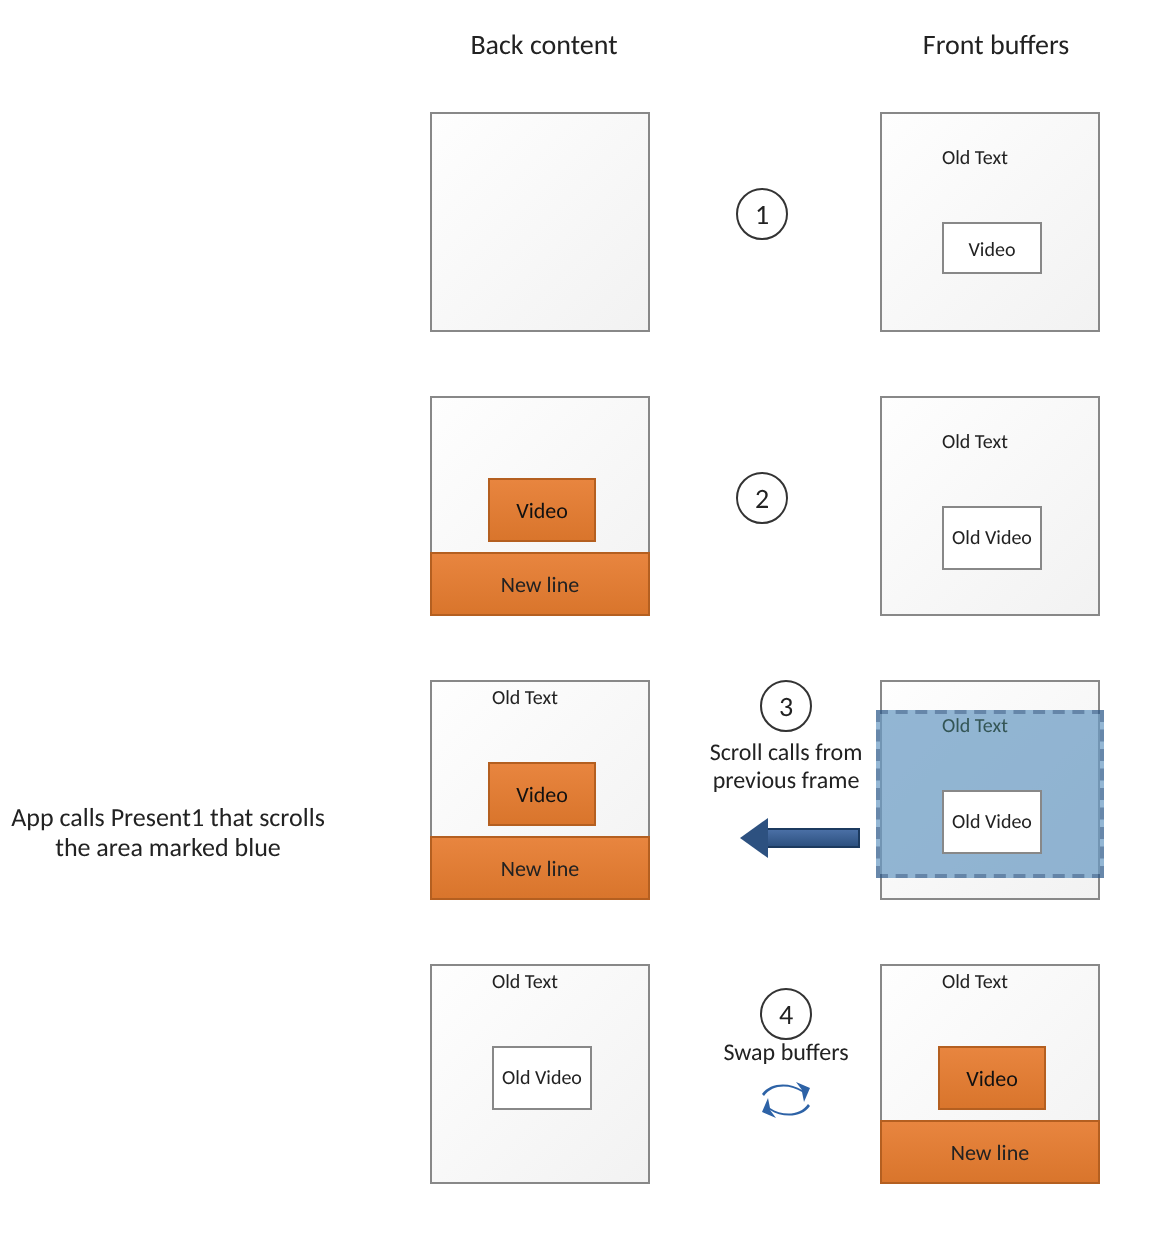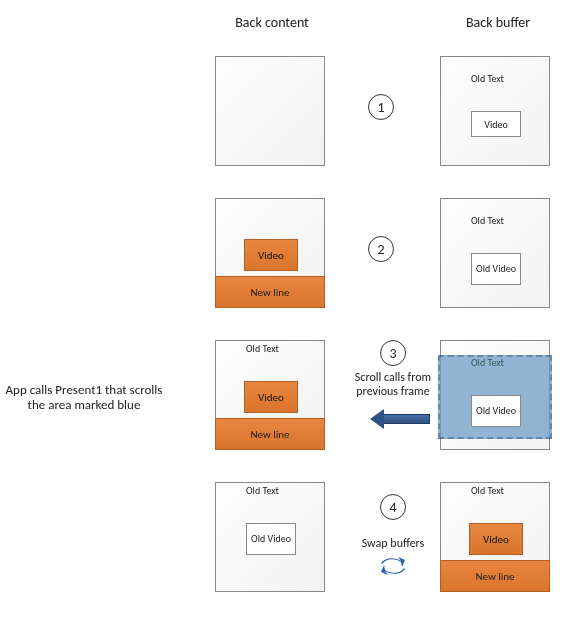--- a/index.html
+++ b/index.html
@@ -21,21 +21,21 @@
 .bal-head{position:absolute;left:0;top:-1px;width:0;height:0;border-top:10px solid transparent;border-bottom:10px solid transparent;border-right:14px solid #2d5180}
 .swap-icon svg{width:32px;height:20px}
 .txt-block{font-size:10px;line-height:1.1}
 </style>
 </head>
 <body>
 
 <div class="diagram">
 
   <div class="abs col-hdr" style="left:212px;top:14px">Back content</div>
-  <div class="abs col-hdr" style="left:438px;top:14px">Back buffer</div>
+  <div class="abs col-hdr" style="left:438px;top:14px">Front buffers</div>
 
   <div class="abs buf" style="left:215px;top:56px">
       <div class="buf-inner"></div>
     </div>
   <div class="abs step-circ" style="left:368px;top:94px">
       <span>1</span>
     </div>
   <div class="abs buf" style="left:440px;top:56px">
     <div class="buf-inner">
       <div class="abs txt-block" style="left:30px;top:16px">Old Text</div>
@@ -60,21 +60,21 @@
     </div>
   <div class="abs buf" style="left:440px;top:198px">
     <div class="buf-inner">
       <div class="abs txt-block" style="left:30px;top:16px">Old Text</div>
       <div class="abs box-white" style="left:30px;top:54px;width:50px;height:32px;font-size:10px;flex-direction:column;line-height:1">
           <span>Old Video</span>
         </div>
     </div>
   </div>
 
-  <div class="abs row-lbl" style="left:4px;top:382px">App calls Present1 that scrolls the area marked blue</div>
+  <div class="abs row-lbl" style="left:4px;top:402px">App calls Present1 that scrolls the area marked blue</div>
   <div class="abs buf" style="left:215px;top:340px">
     <div class="buf-inner">
       <div class="abs txt-block" style="left:30px;top:2px">Old Text</div>
       <div class="abs box-orange" style="left:28px;top:40px;width:54px;height:32px">
           <span>Video</span>
         </div>
       <div class="newline-bar">
           <span>New line</span>
         </div>
     </div>
@@ -104,21 +104,21 @@
       <div class="abs txt-block" style="left:30px;top:2px">Old Text</div>
       <div class="abs box-white" style="left:30px;top:40px;width:50px;height:32px;flex-direction:column;line-height:1">
           <span>Old Video</span>
         </div>
     </div>
   </div>
   <div class="abs" style="left:348px;top:494px;width:90px">
     <div class="step-circ" style="margin:0 auto">
         <span>4</span>
       </div>
-    <div class="mid-txt" style="margin-top:16px">Swap buffers</div>
+    <div class="mid-txt" style="margin-top:0">Swap buffers</div>
     <div class="swap-icon" style="margin:6px auto 0;width:32px">
       <svg viewBox="0 0 32 20">
           <path d="M4 7 C8 1 18 1 24 5 L21 1 L28 4 L25 11 L24 6 C18 2 9 2 5 8 Z" fill="#2d62a6"></path>
           <path d="M28 13 C24 19 14 19 8 15 L11 19 L4 16 L7 9 L8 14 C14 18 23 18 27 12 Z" fill="#2d62a6"></path>
         </svg>
     </div>
   </div>
   <div class="abs buf" style="left:440px;top:482px">
     <div class="buf-inner">
       <div class="abs txt-block" style="left:30px;top:2px">Old Text</div>

